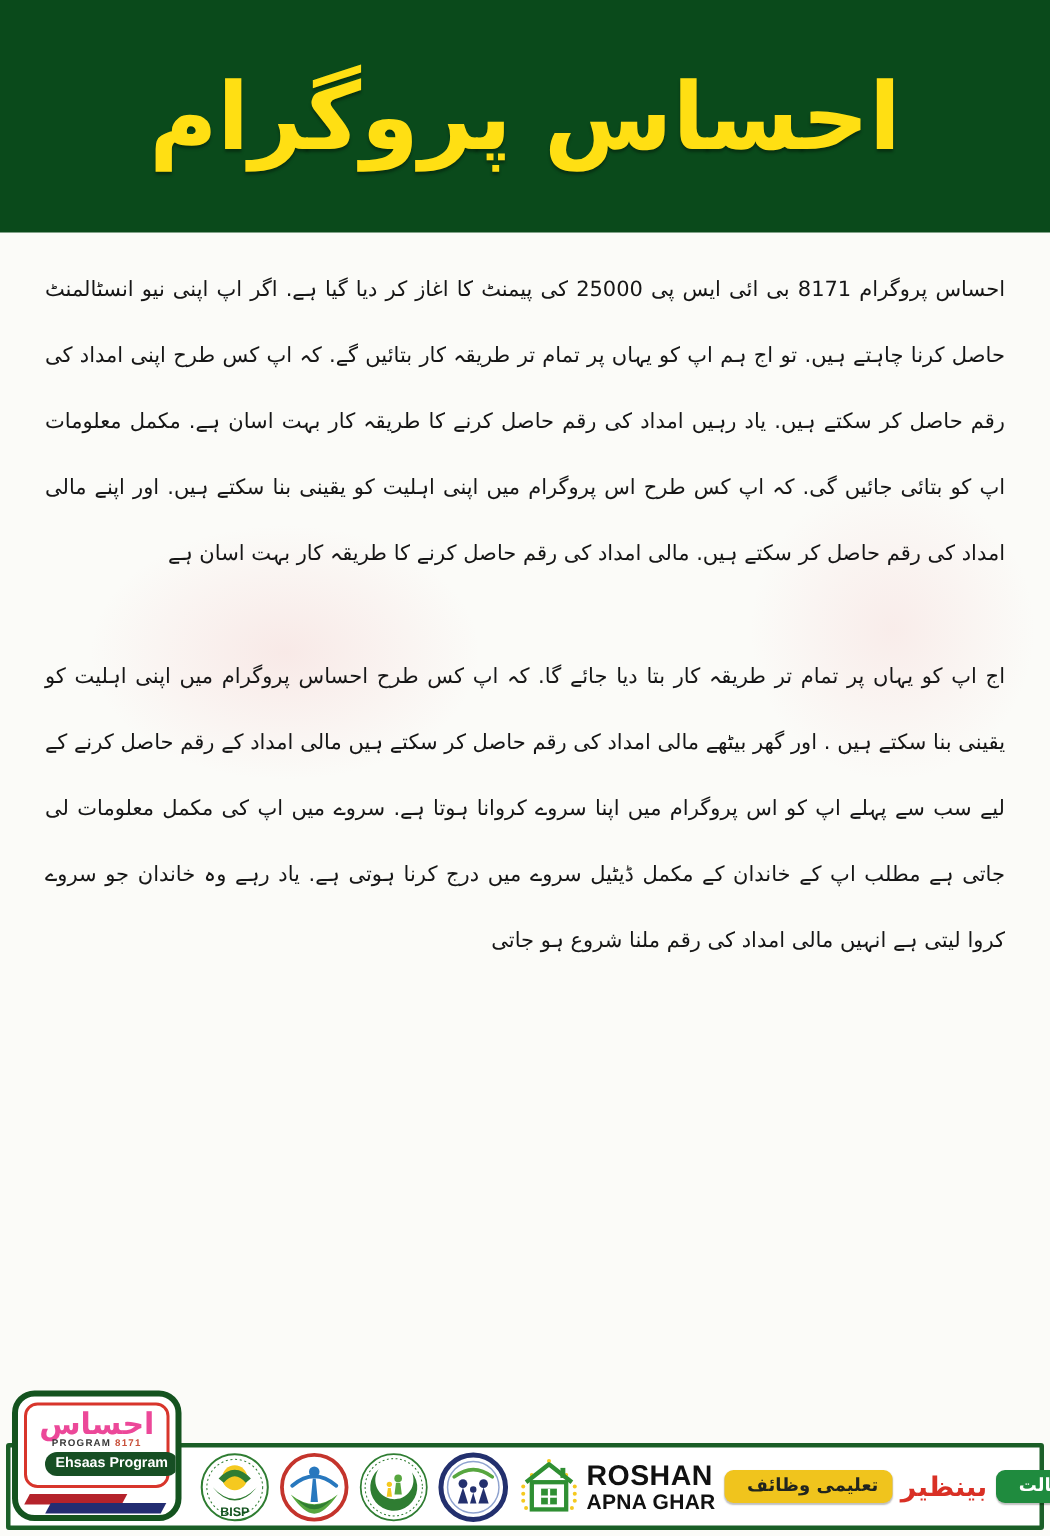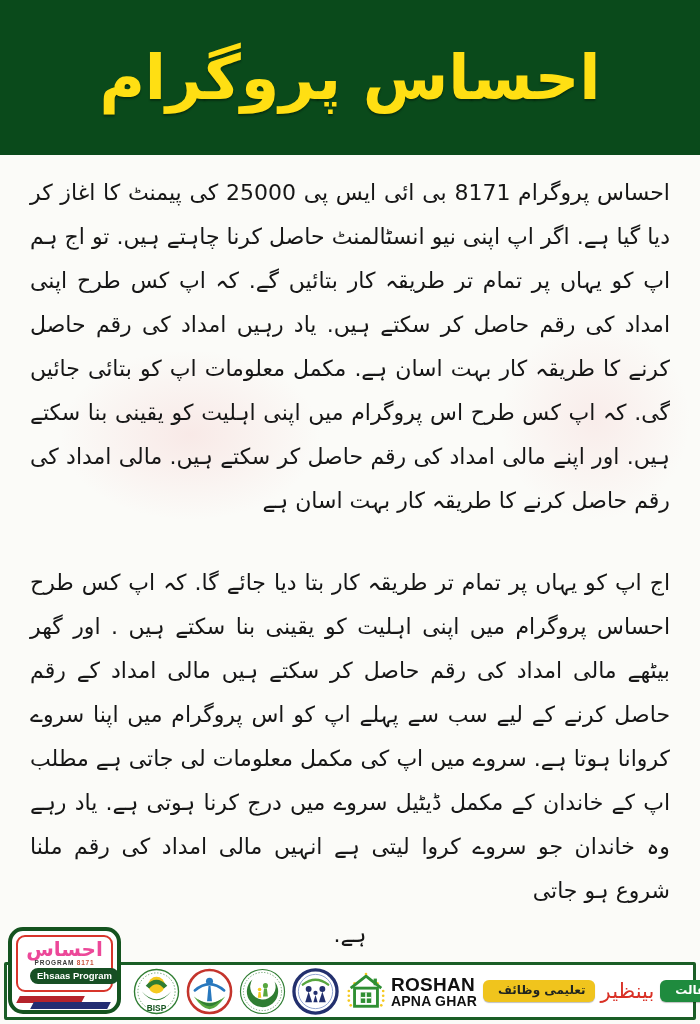--- a/index.html
+++ b/index.html
@@ -33,21 +33,21 @@
        background:radial-gradient(closest-side,rgba(238,170,170,.18),rgba(238,170,170,0));}
   
   .article{
     position:absolute;top:155px;left:0;right:0;bottom:100px;
     padding:16px 30px 0 30px;
     direction:rtl;
     color:#161616;
   }
   .article p{
     margin:0;
-    font-size:22px;
+    font-size:14px;
     line-height:44px;
     text-align:justify;
   }
   .article .para2{margin-top:38px;}
   .article .closing{
     margin-top:0;
     text-align:center;
     font-size:22px;line-height:44px;
   }
   
@@ -72,21 +72,21 @@
     direction:rtl;
     border-radius:6px;
     padding:3px 9px 5px 15px;
     font-size:12px;font-weight:bold;
     flex:0 0 auto;
     white-space:nowrap;
   }
   .badge.yellow{background:#f0c41d;color:#20251f;box-shadow:0 1px 1px rgba(0,0,0,.25);}
   .badge.green{background:#1f8b3e;color:#ffffff;box-shadow:0 1px 1px rgba(0,0,0,.25);}
   .benazir{
-    direction:rtl;color:#d93025;font-weight:normal;font-size:21px;
+    direction:rtl;color:#d93025;font-weight:bold;font-size:18px;
     flex:0 0 auto;white-space:nowrap;
   }
   
   .ehsaas-card{
     position:absolute;left:8px;bottom:10px;width:113px;height:87px;
     background:#ffffff;
     border:4px solid #14531f;
     border-radius:15px;
     box-sizing:border-box;
     z-index:5;
@@ -131,21 +131,20 @@
   <div class="header">
     <h1>احساس پروگرام</h1>
   </div>
 
   <div class="wm wm1"></div>
   <div class="wm wm2"></div>
 
   <div class="article" dir="rtl">
     <p class="para1">احساس پروگرام 8171 بی ائی ایس پی 25000 کی پیمنٹ کا اغاز کر دیا گیا ہے. اگر اپ اپنی نیو انسٹالمنٹ حاصل کرنا چاہتے ہیں. تو اج ہم اپ کو یہاں پر تمام تر طریقہ کار بتائیں گے. کہ اپ کس طرح اپنی امداد کی رقم حاصل کر سکتے ہیں. یاد رہیں امداد کی رقم حاصل کرنے کا طریقہ کار بہت اسان ہے. مکمل معلومات اپ کو بتائی جائیں گی. کہ اپ کس طرح اس پروگرام میں اپنی اہلیت کو یقینی بنا سکتے ہیں. اور اپنے مالی امداد کی رقم حاصل کر سکتے ہیں. مالی امداد کی رقم حاصل کرنے کا طریقہ کار بہت اسان ہے</p>
     <p class="para2">اج اپ کو یہاں پر تمام تر طریقہ کار بتا دیا جائے گا. کہ اپ کس طرح احساس پروگرام میں اپنی اہلیت کو یقینی بنا سکتے ہیں . اور گھر بیٹھے مالی امداد کی رقم حاصل کر سکتے ہیں مالی امداد کے رقم حاصل کرنے کے لیے سب سے پہلے اپ کو اس پروگرام میں اپنا سروے کروانا ہوتا ہے. سروے میں اپ کی مکمل معلومات لی جاتی ہے مطلب اپ کے خاندان کے مکمل ڈیٹیل سروے میں درج کرنا ہوتی ہے. یاد رہے وہ خاندان جو سروے کروا لیتی ہے انہیں مالی امداد کی رقم ملنا شروع ہو جاتی</p>
-    <p class="closing">ہے.</p>
   </div>
 
   <div class="strip">
 
     <svg class="logo-circ" width="47" height="47" viewBox="0 0 48 48">
       <circle cx="24" cy="24" r="22.5" fill="#ffffff" stroke="#2f7d32" stroke-width="1.4"></circle>
       <circle cx="24" cy="24" r="19" fill="none" stroke="#2f7d32" stroke-width="0.7" stroke-dasharray="1.4 1.8"></circle>
       <circle cx="24" cy="17.5" r="8.5" fill="#f5c91f"></circle>
       <path d="M13 18 q11 -12 22 0 l-3.5 3 q-7.5 -9 -15 0 z" fill="#2f7d32"></path>
       <path d="M9 24 q15 16 30 0 q-7 9 -15 9 q-8 0 -15 -9 z" fill="#2f7d32"></path>

